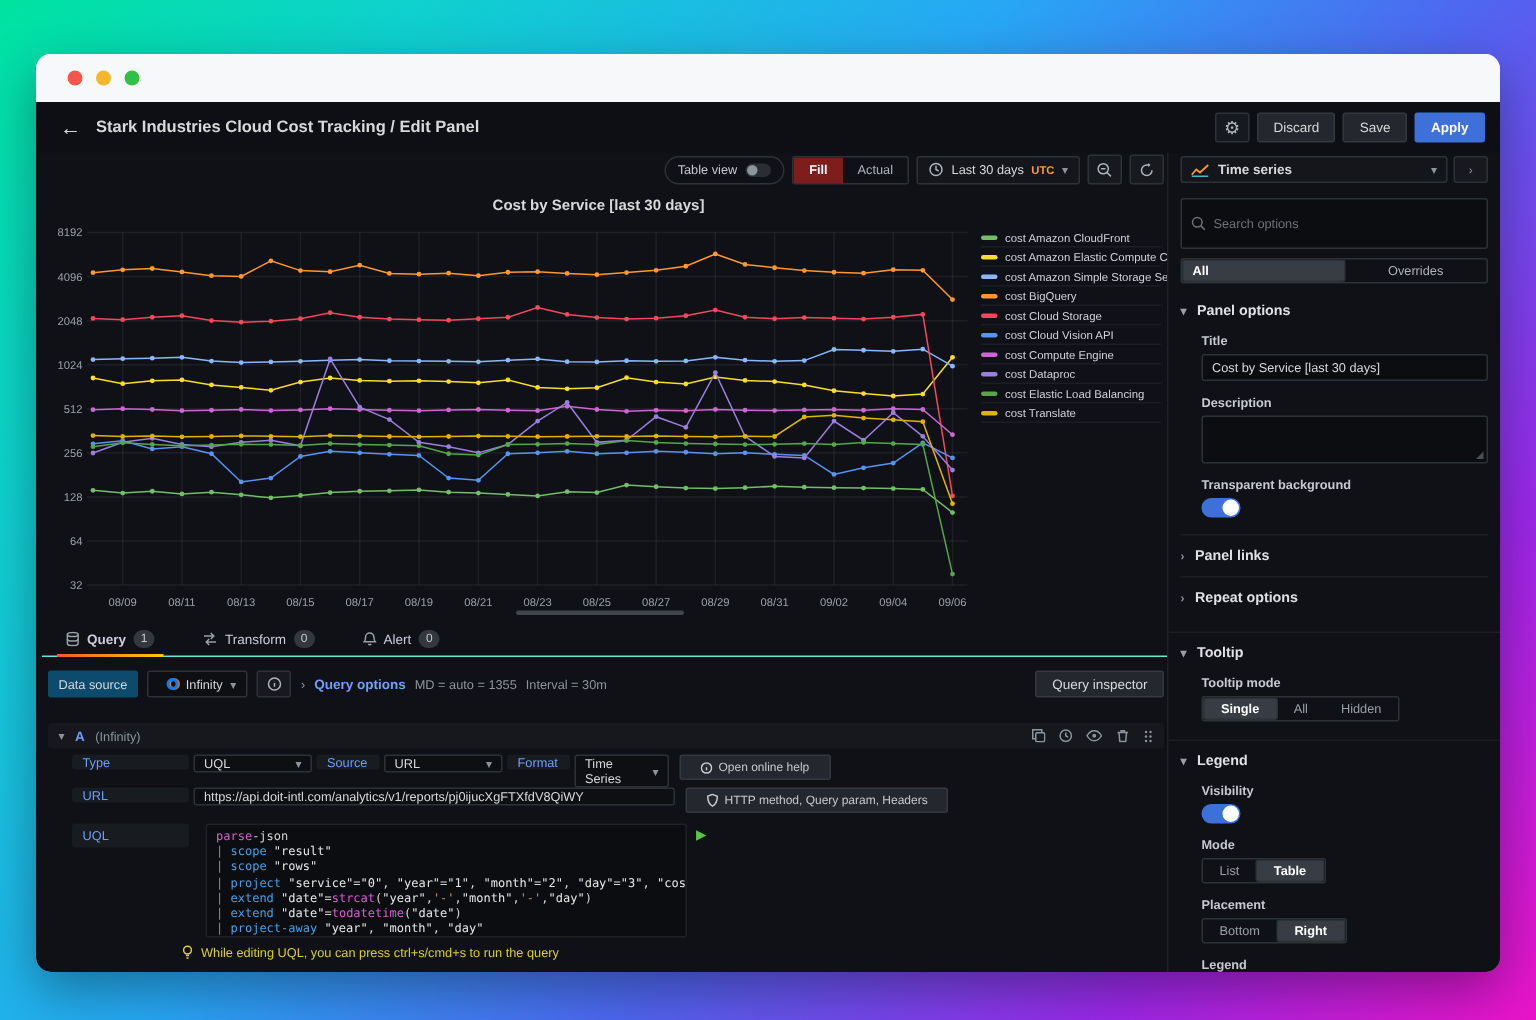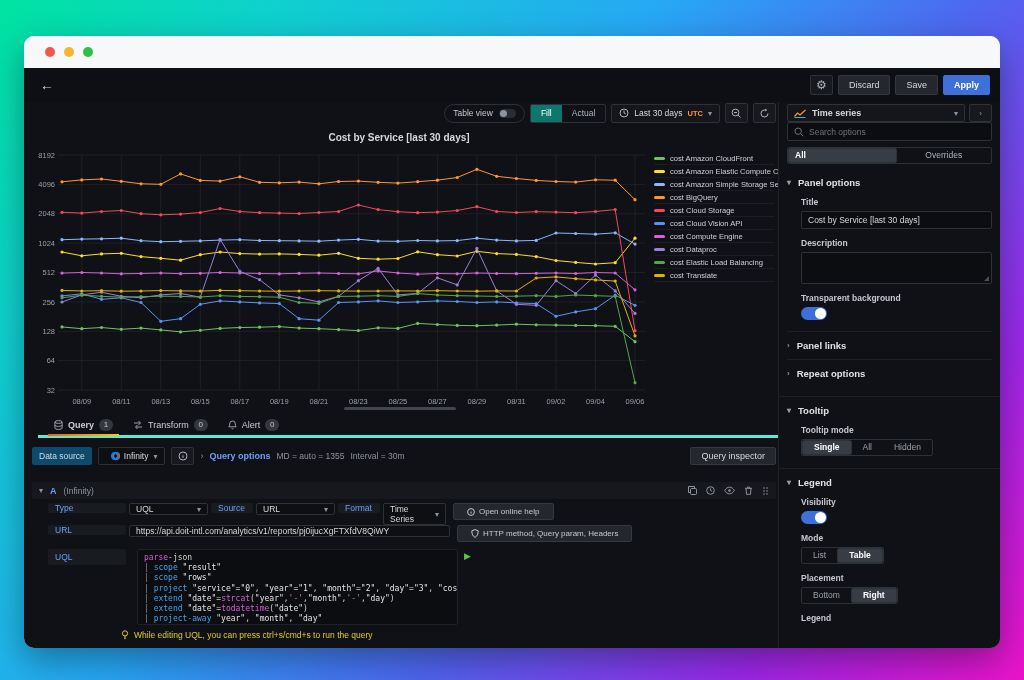--- a/index.html
+++ b/index.html
@@ -23,38 +23,38 @@
   .icon-btn{height:20px;min-width:23px;padding:0 4px;border-radius:2px;background:#17191f;border:1px solid #2c3235;color:#aeb4bc;display:inline-flex;align-items:center;justify-content:center;cursor:pointer;font-family:inherit}
   .gear{font-size:12px;line-height:1}
 
   
   .viz-toolbar{position:absolute;top:35px;left:0;width:752px;display:flex;justify-content:flex-end;align-items:center;gap:5px}
   .pill{display:flex;align-items:center;gap:6px;height:19px;padding:0 8px;border:1px solid #2c3235;border-radius:10px;color:#c7c9d1;font-size:8.5px}
   .mini-toggle{width:17px;height:9px;border-radius:5px;background:#2a2d33;position:relative}
   .mini-toggle .knob{position:absolute;left:1px;top:1px;width:7px;height:7px;border-radius:50%;background:#8e949e}
   .seg{display:flex;border:1px solid #2c3235;border-radius:2px;overflow:hidden;height:19px}
   .seg-item{padding:0 10px;background:transparent;border:none;color:#aeb4bc;font-size:8.5px;font-family:inherit;cursor:pointer;line-height:17px}
-  .seg-item.active{background:#0f766e;color:#fff;font-weight:400}
+  .seg-item.active{background:#7f1d1d;color:#fff;font-weight:700}
   .time-picker{display:flex;align-items:center;gap:5px;height:19px;padding:0 7px;border:1px solid #2c3235;border-radius:2px;background:#14161b;color:#d8d9da;font-size:8.5px;cursor:pointer;font-family:inherit}
   .utc{color:#ff9830;font-size:7.5px;font-weight:700}
   .chev{color:#8e949e;font-size:8px}
   svg.ic{display:block}
 
   
   .chart-title{position:absolute;top:64px;left:10px;width:730px;text-align:center;font-size:10px;font-weight:700;color:#d8d9da}
   svg.chart{position:absolute;top:78px;left:8px}
   .chart text{font-family:"Liberation Sans",sans-serif;font-size:7.5px;fill:#9aa0a7}
   .legend{position:absolute;top:84px;left:630px;width:120px}
   .legend-item{display:flex;align-items:center;gap:5px;height:13px;border-bottom:1px solid rgba(204,204,220,.07);cursor:pointer}
   .legend-item .swatch{width:11px;height:3px;border-radius:2px;flex:none}
   .legend-item .lbl{font-size:7.6px;color:#d0d2da;white-space:nowrap}
   .hscroll{position:absolute;top:339px;left:320px;width:112px;height:3px;border-radius:2px;background:#42454c}
 
   
-  .qtabs{position:absolute;top:347px;left:14px;width:752px;height:23px;border-bottom:3px solid #5eead4;display:flex;gap:8px;padding-left:10px;align-items:stretch}
+  .qtabs{position:absolute;top:347px;left:4px;width:752px;height:23px;border-bottom:1px solid #5eead4;display:flex;gap:20px;padding-left:10px;align-items:stretch}
   .qtab{display:flex;align-items:center;gap:5px;padding:0 6px;position:relative;color:#ccccdc;font-size:9px;cursor:pointer}
   .qtab .t-ic{color:#9aa0a7}
   .qtab.active{font-weight:700}
   .qtab.active::after{content:'';position:absolute;left:0;right:0;bottom:-1px;height:2px;background:linear-gradient(90deg,#f05a28,#fbca0a)}
   .badge{background:#34373e;border-radius:7px;min-width:14px;text-align:center;padding:0 4px;height:12px;line-height:12px;font-size:8px;color:#c7c9cf;font-weight:400}
 
   
   .ds-row{position:absolute;top:378px;left:8px;width:744px;height:20px;display:flex;align-items:center;gap:6px}
   .ds-label{background:#0c4a6e;color:#d8d9da;height:18px;line-height:18px;padding:0 7px;border-radius:2px;font-size:8.5px}
   .ds-select{display:flex;align-items:center;gap:5px;height:18px;padding:0 7px;background:#0e0f13;border:1px solid #2c3235;border-radius:2px;color:#d8d9da;font-size:8.5px;cursor:pointer;font-family:Liberation Sans, sans-serif}
@@ -83,21 +83,21 @@
   .codebox .k{color:#45a0e6}.codebox .f{color:#d65fd6}.codebox .s{color:#e6e6e6}.codebox .o{color:#ce9178}.codebox .p{color:#8a8f98}
   .play{position:absolute;top:483px;left:440px;color:#56c843;font-size:9px;cursor:pointer}
   .hint{position:absolute;top:562px;left:97px;display:flex;align-items:center;gap:5px;color:#dbcf2a;font-size:8.5px}
 
   
   .sidebar{position:absolute;top:34px;left:754px;right:0;bottom:0;border-left:1px solid #1e2126;background:#101116;padding:2px 8px 0 8px;overflow:hidden}
   .viz-row{display:flex;gap:4px;align-items:center}
   .viz-select{flex:1;display:flex;align-items:center;gap:6px;height:18px;padding:0 6px;background:#14161b;border:1px solid #2c3235;border-radius:2px;cursor:pointer}
   .viz-select .vlabel{font-size:9px;font-weight:700;color:#d8d9da}
   .expand-btn{width:20px;height:18px;flex:none}
-  .search{height:19px;display:flex;align-items:center;gap:5px;border:1px solid #2c3235;border-radius:2px;padding:0 6px;background:#0c0d11}
+  .search{margin-top:10px;height:34px;display:flex;align-items:center;gap:5px;border:1px solid #2c3235;border-radius:2px;padding:0 6px;background:#0c0d11}
   .search input{flex:1;background:transparent;border:none;outline:none;color:#d8d9da;font-size:8.5px;font-family:inherit}
   .search input::placeholder{color:#6e7278}
   .filter-tabs{margin-top:6px;display:flex;border:1px solid #2c3235;border-radius:2px;overflow:hidden;height:17px}
   .filter-tabs .ft{flex:1;text-align:center;line-height:15px;font-size:8.5px;color:#aeb4bc;cursor:pointer}
   .filter-tabs .ft.sel{background:#383c44;color:#fff;font-weight:700}
   .sec-h{display:flex;align-items:center;gap:7px;font-size:9.5px;font-weight:700;color:#e0e0e6;cursor:pointer}
   .sec-h .c{color:#9aa0a7;font-size:8px}
   .flabel{font-size:8.5px;color:#c7c9d1;margin:9px 0 4px 14px;font-weight:700}
   .sinp{margin-left:14px;width:calc(100% - 14px);height:18px;background:#0c0d11;border:1px solid #2c3235;border-radius:2px;color:#d8d9da;font-size:8.5px;padding:0 6px;font-family:inherit;outline:none}
   .sinp::placeholder{color:#6e7278}
@@ -118,20 +118,21 @@
  <div class="window">
   <div class="chrome">
     <span class="dot red"></span>
     <span class="dot yellow"></span>
     <span class="dot green"></span>
   </div>
   <div class="app">
 
     <div class="app-header">
       <span class="back">←</span>
+      <span class="app-title">Stark Industries Cloud Cost Tracking / Edit Panel</span>
       <div class="header-actions">
         <button class="icon-btn">
               <span class="gear">⚙</span>
             </button>
         <button class="btn">Discard</button>
         <button class="btn">Save</button>
         <button class="btn primary">Apply</button>
       </div>
     </div>
 

